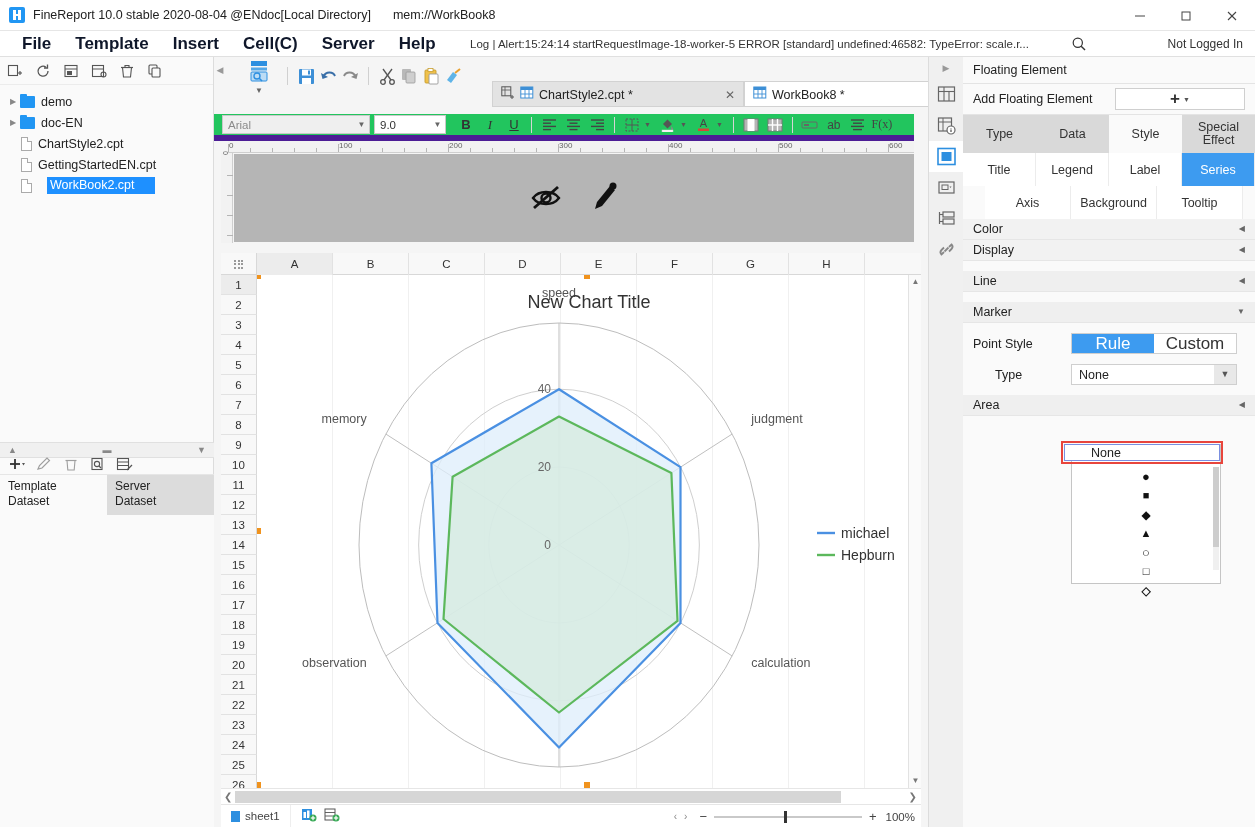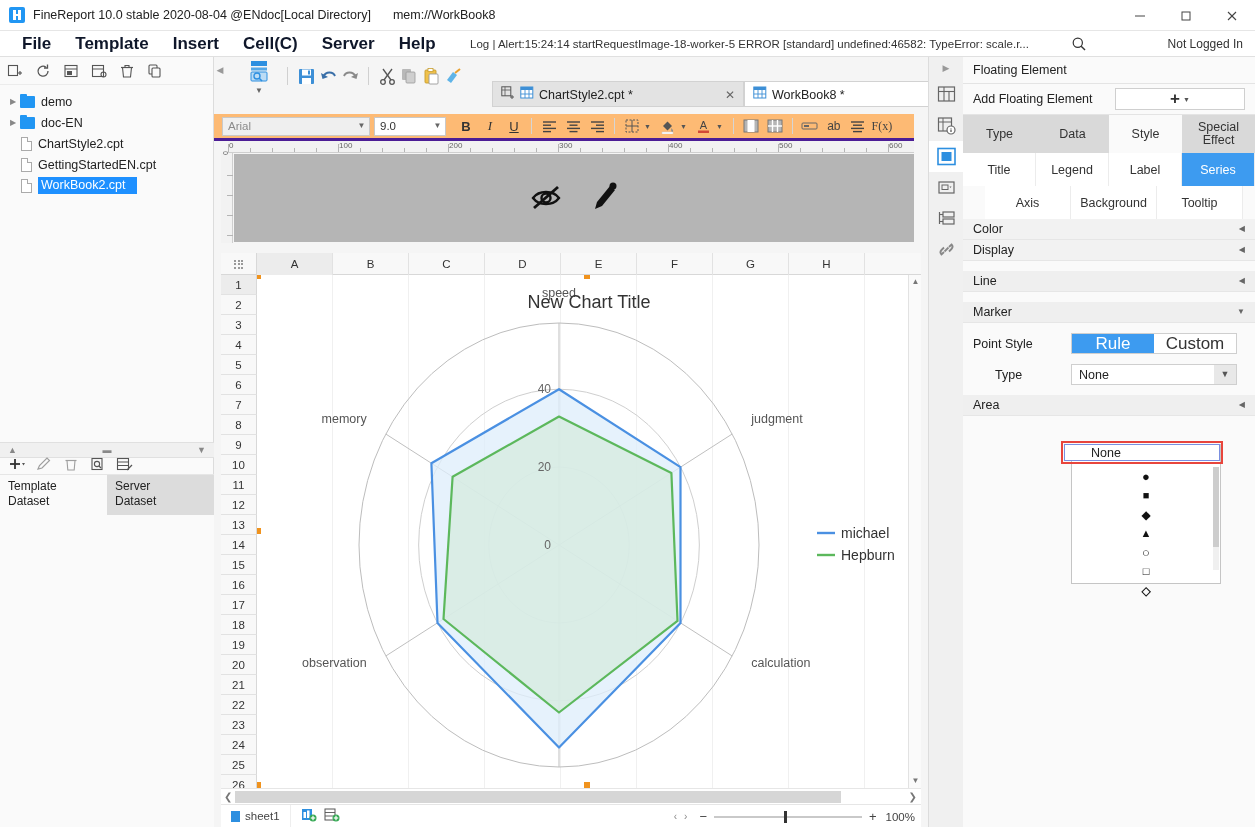--- a/index.html
+++ b/index.html
@@ -60,21 +60,21 @@
   }
   .lp-ic { width:18px; height:18px; display:flex; align-items:center; justify-content:center; color:#555;}
   .lp-ic svg { display:block; }
   .tree { padding-top:6px; }
   .tree-row { height:21px; display:flex; align-items:center; font-size:12.5px; color:#222; padding-left:6px; }
   .tw { width:14px; text-align:center; color:#888; font-size:8px; flex:0 0 auto;}
   .folder-ic { width:15px; height:12px; background:#2196f3; border-radius:1px; margin-right:6px; flex:0 0 auto; position:relative;}
   .folder-ic:before{content:"";position:absolute;left:0;top:-2px;width:7px;height:3px;background:#2196f3;border-radius:1px 1px 0 0;}
   .file-ic { width:11px; height:14px; border:1px solid #aaa; background:#fff; margin-right:6px; margin-left:1px; flex:0 0 auto; position:relative;}
   .file-ic:after{content:"";position:absolute;right:-1px;top:-1px;width:4px;height:4px;background:#fafafa;border-left:1px solid #aaa;border-bottom:1px solid #aaa;}
-  .tree-row.sel .label { background:#1e90ff; color:#fff; padding:1px 11px 2px 3px; }
+  .tree-row.sel .label { background:#1e90ff; color:#fff; padding:1px 20px 2px 3px;margin-left:9px; }
   .lp-splitter { position:absolute; left:0; top:385px; width:214px; height:16px; background:#f0f0f0; border-top:1px solid #e0e0e0; border-bottom:1px solid #e0e0e0; display:flex; align-items:center; justify-content:space-between; padding:0 8px;}
   .arr { font-size:9px; color:#888; }
   .ds-toolbar { position:absolute; left:0; top:396px; width:214px; height:22px; display:flex; align-items:center; gap:9px; padding-left:8px; border-bottom:1px solid #e6e6e6;}
   .ds-tabs { position:absolute; left:0; top:418px; width:214px; height:40px; display:flex; }
   .ds-tab { width:107px; padding:4px 0 0 8px; font-size:12px; color:#222; line-height:15px;}
   .ds-tab.active { background:#dcdcdc; }
   .lp-bottom-blank { position:absolute; left:0; top:458px; width:214px; height:312px; background:#fafafa; }
 
   
   .center { position:absolute; left:214px; top:57px; width:714px; height:770px; background:#f5f5f5; }
@@ -91,21 +91,21 @@
     height:26px; display:flex; align-items:center; padding:0 8px 0 8px;
     font-size:12.5px; color:#222; background:#e3e3e3; border:1px solid #d2d2d2; border-bottom:none;
     gap:5px;
   }
   .doc-tab.active { background:#ffffff; }
   .doc-tab .x { margin-left:auto; padding-left:34px; color:#666; font-size:12px; }
   .tabbar-underline { position:absolute; left:278px; top:49px; width:636px; height:1px; background:#d2d2d2;}
   .tab-menu-btn { position:absolute; right:6px; top:26px; width:20px;height:20px;display:flex;align-items:center;justify-content:center;}
 
   
-  .fmt-bar { position:absolute; left:214px; top:114px; width:700px; height:27px; background:#fdba74; display:flex; align-items:center; padding-left:8px; gap:0; border-bottom:3px solid #4c1d95;}
+  .fmt-bar { position:absolute; left:214px; top:114px; width:700px; height:27px; background:#22c55e; display:flex; align-items:center; padding-left:8px; gap:0; border-bottom:6px solid #4c1d95;}
   .combo { height:19px; border:1px solid #c9c9c9; background:#efefef; display:flex; align-items:center; font-size:11.5px; color:#8a8a8a; padding-left:5px;}
   .combo .cv { flex:1; }
   .combo .ca { width:15px; text-align:center; color:#666; font-size:8px;}
   .fmt-btn { width:24px; height:22px; display:flex; align-items:center; justify-content:center; color:#333; font-size:13px;}
   .fmt-sep { width:1px;height:16px;background:#d5d5d5;margin:0 5px;}
 
   
   .hruler { position:absolute; left:228px; top:141px; width:686px; height:12px; background:#f2f2f2; border-bottom:1px solid #cfcfcf; overflow:hidden;}
   .vruler { position:absolute; left:221px; top:153px; width:12px; height:90px; background:#f2f2f2; border-right:1px solid #cfcfcf;}
   .ruler-num { position:absolute; top:0px; font-size:8px; color:#666; }

